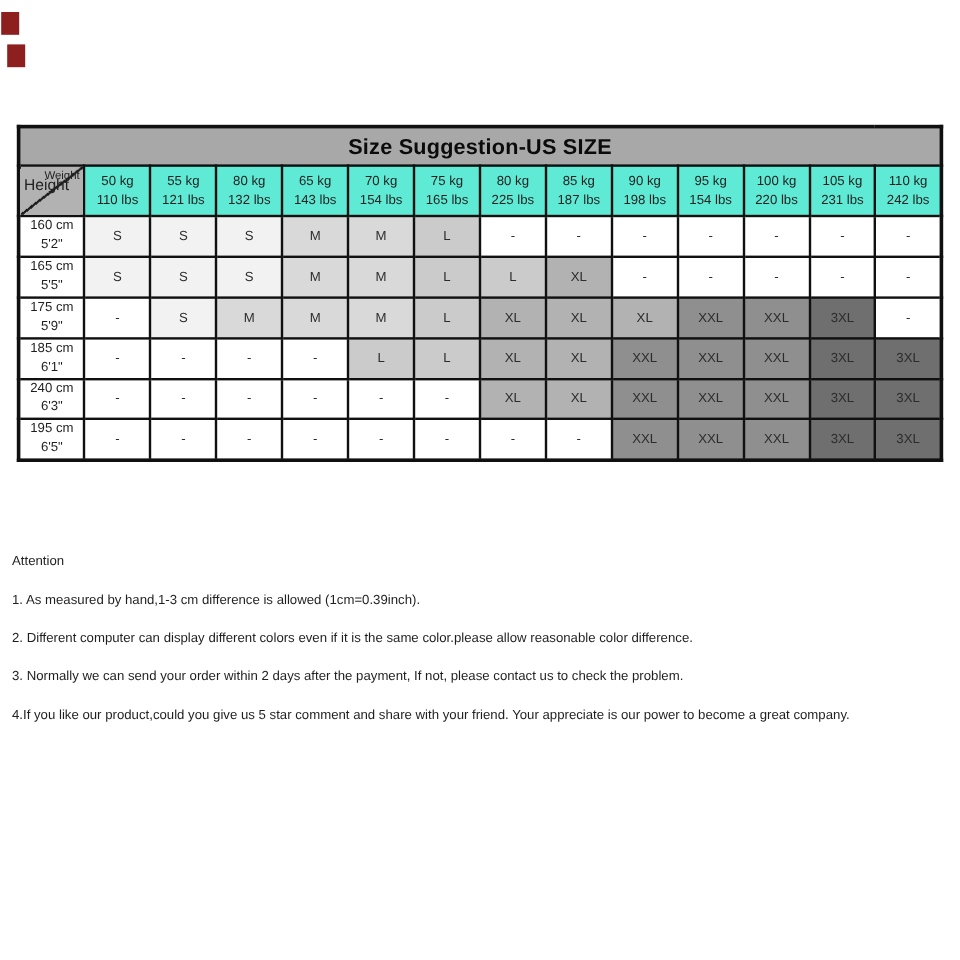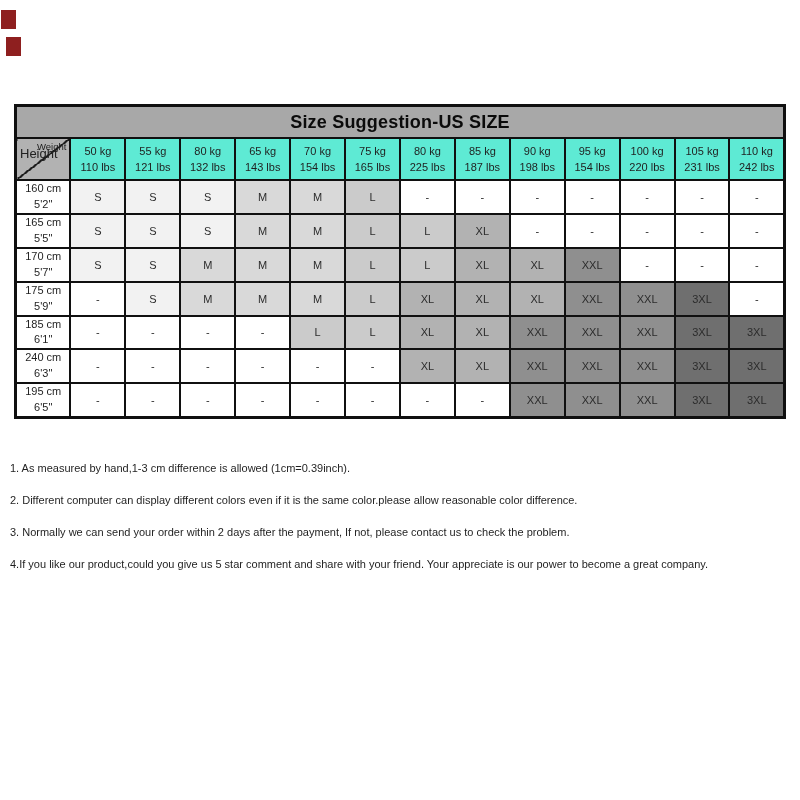--- a/index.html
+++ b/index.html
@@ -142,39 +142,20 @@
           <td style="background: rgb(203, 203, 203);">L</td>
           <td style="background: rgb(178, 178, 178);">XL</td>
           <td style="background: rgb(255, 255, 255);">-</td>
           <td style="background: rgb(255, 255, 255);">-</td>
           <td style="background: rgb(255, 255, 255);">-</td>
           <td style="background: rgb(255, 255, 255);">-</td>
           <td style="background: rgb(255, 255, 255);">-</td>
         </tr>
         <tr>
           <th class="rh">
-            <div>170 cm</div>
-            <div>5'7"</div>
-          </th>
-          <td style="background: rgb(242, 242, 242);">S</td>
-          <td style="background: rgb(242, 242, 242);">S</td>
-          <td style="background: rgb(217, 217, 217);">M</td>
-          <td style="background: rgb(217, 217, 217);">M</td>
-          <td style="background: rgb(217, 217, 217);">M</td>
-          <td style="background: rgb(203, 203, 203);">L</td>
-          <td style="background: rgb(203, 203, 203);">L</td>
-          <td style="background: rgb(178, 178, 178);">XL</td>
-          <td style="background: rgb(178, 178, 178);">XL</td>
-          <td style="background: rgb(143, 143, 143);">XXL</td>
-          <td style="background: rgb(255, 255, 255);">-</td>
-          <td style="background: rgb(255, 255, 255);">-</td>
-          <td style="background: rgb(255, 255, 255);">-</td>
-        </tr>
-        <tr>
-          <th class="rh">
             <div>175 cm</div>
             <div>5'9"</div>
           </th>
           <td style="background: rgb(255, 255, 255);">-</td>
           <td style="background: rgb(242, 242, 242);">S</td>
           <td style="background: rgb(217, 217, 217);">M</td>
           <td style="background: rgb(217, 217, 217);">M</td>
           <td style="background: rgb(217, 217, 217);">M</td>
           <td style="background: rgb(203, 203, 203);">L</td>
           <td style="background: rgb(178, 178, 178);">XL</td>
@@ -239,20 +220,21 @@
           <td style="background: rgb(143, 143, 143);">XXL</td>
           <td style="background: rgb(143, 143, 143);">XXL</td>
           <td style="background: rgb(143, 143, 143);">XXL</td>
           <td style="background: rgb(111, 111, 111);">3XL</td>
           <td style="background: rgb(111, 111, 111);">3XL</td>
         </tr>
       </tbody>
   </table>
 
   <div class="notes">
+    <p class="attn-heading">Attention</p>
     <div id="notes-list">
         <p>1. As measured by hand,1-3 cm difference is allowed (1cm=0.39inch).</p>
         <p>2. Different computer can display different colors even if it is the same color.please allow reasonable color difference.</p>
         <p>3. Normally we can send your order within 2 days after the payment, If not, please contact us to check the problem.</p>
         <p>4.If you like our product,could you give us 5 star comment and share with your friend. Your appreciate is our power to become a great company.</p>
       </div>
   </div>
 
 </div>
 

